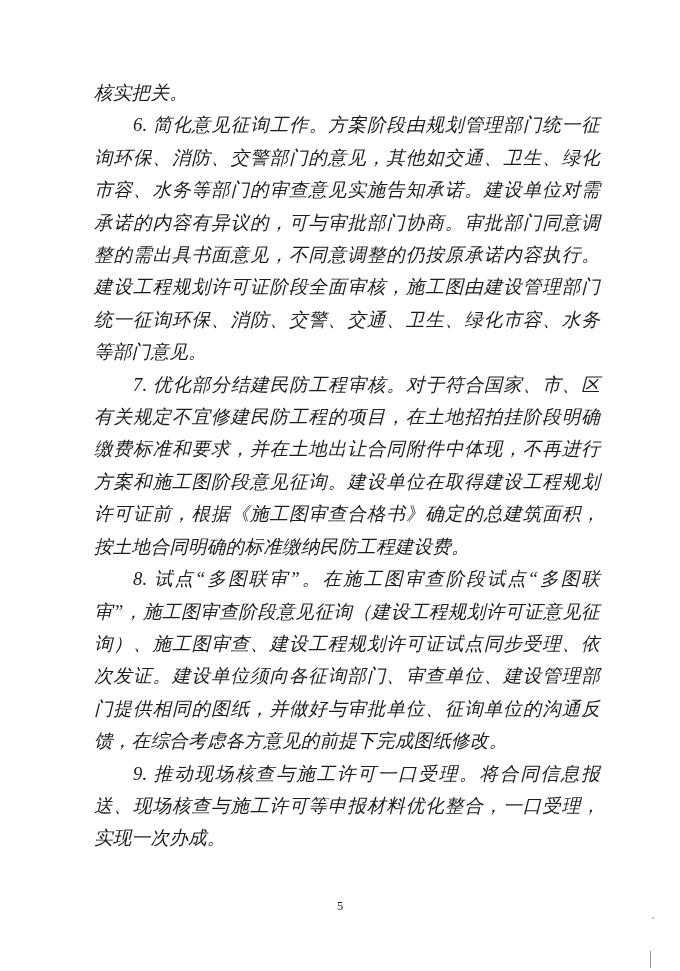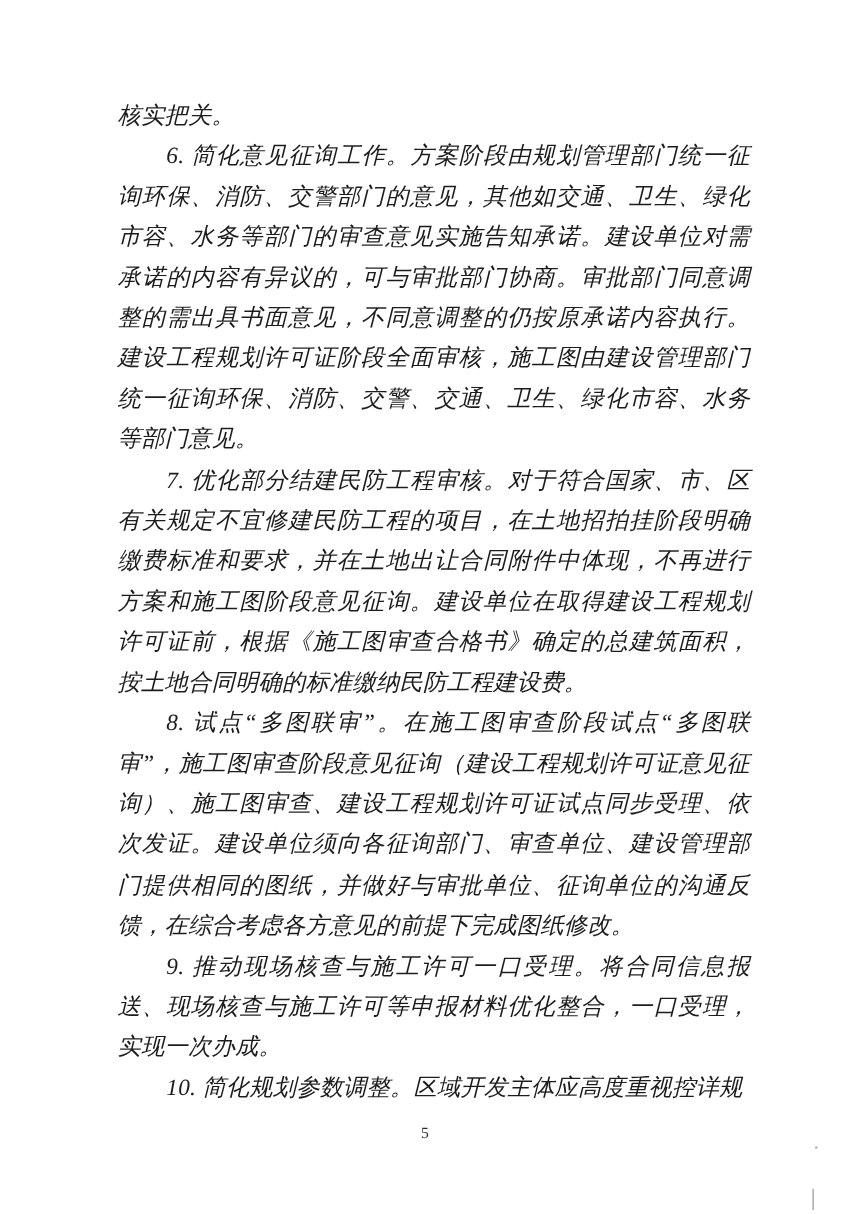--- a/index.html
+++ b/index.html
@@ -66,21 +66,20 @@
 <body>
 
 <div class="page">
 
   <div class="body-text">
     <p class="para">核实把关。</p>
     <p class="para indent">6. 简化意见征询工作。方案阶段由规划管理部门统一征询环保、消防、交警部门的意见，其他如交通、卫生、绿化市容、水务等部门的审查意见实施告知承诺。建设单位对需承诺的内容有异议的，可与审批部门协商。审批部门同意调整的需出具书面意见，不同意调整的仍按原承诺内容执行。建设工程规划许可证阶段全面审核，施工图由建设管理部门统一征询环保、消防、交警、交通、卫生、绿化市容、水务等部门意见。</p>
     <p class="para indent">7. 优化部分结建民防工程审核。对于符合国家、市、区有关规定不宜修建民防工程的项目，在土地招拍挂阶段明确缴费标准和要求，并在土地出让合同附件中体现，不再进行方案和施工图阶段意见征询。建设单位在取得建设工程规划许可证前，根据《施工图审查合格书》确定的总建筑面积，按土地合同明确的标准缴纳民防工程建设费。</p>
     <p class="para indent">8. 试点“多图联审”。在施工图审查阶段试点“多图联审”，施工图审查阶段意见征询（建设工程规划许可证意见征询）、施工图审查、建设工程规划许可证试点同步受理、依次发证。建设单位须向各征询部门、审查单位、建设管理部门提供相同的图纸，并做好与审批单位、征询单位的沟通反馈，在综合考虑各方意见的前提下完成图纸修改。</p>
     <p class="para indent">9. 推动现场核查与施工许可一口受理。将合同信息报送、现场核查与施工许可等申报材料优化整合，一口受理，实现一次办成。</p>
-    <p class="para indent">10. 简化规划参数调整。区域开发主体应高度重视控详规</p>
   </div>
 
   <div class="page-number">5</div>
 
   <div class="artifact-line"></div>
   <div class="artifact-dot"></div>
 
 </div>
 
 </body></html>

